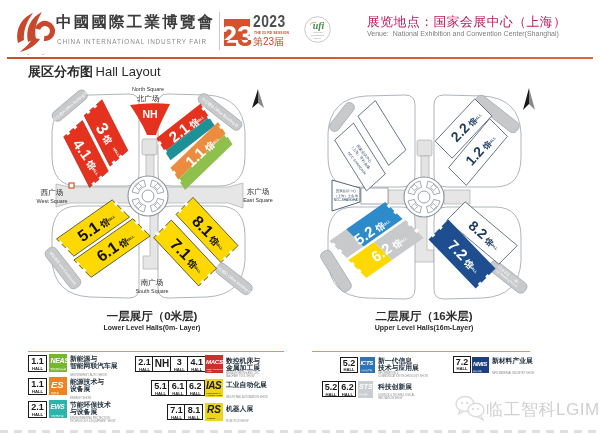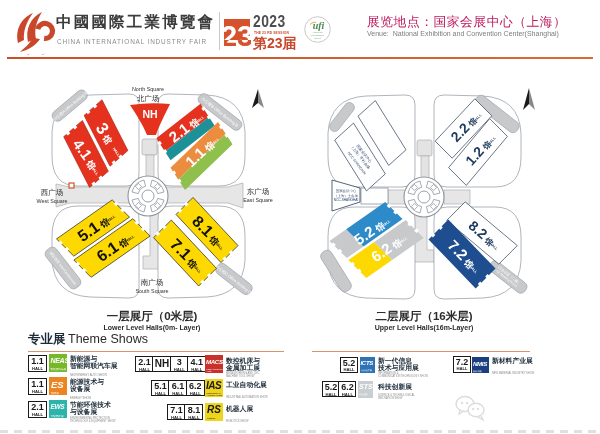--- a/index.html
+++ b/index.html
@@ -36,38 +36,39 @@
       </defs>
 <rect x="0" y="2" width="26" height="21" fill="#d5522c"></rect>
 <text x="13" y="29" text-anchor="middle" font-family="Liberation Sans" font-weight="bold" font-size="29" fill="#ffffff" clip-path="url(#cbox)">23</text>
 <text x="13" y="29" text-anchor="middle" font-family="Liberation Sans" font-weight="bold" font-size="29" fill="#d5522c" clip-path="url(#cbelow)">23</text>
 </svg>
 
 <div class="abs" style="left:253px;top:12px;font-weight:bold;font-size:16.5px;color:#4d4d4d;letter-spacing:0.5px;transform:scaleX(0.84);transform-origin:left top">2023</div>
 
 <div class="abs" style="left:254px;top:31px;font-size:3.3px;color:#c9472a;font-weight:bold;letter-spacing:0.15px">THE 23 RD SESSION</div>
 
-<div class="abs" style="left:253px;top:35px;font-weight:bold;font-size:14px;color:#c9472a">第23届</div>
+<div class="abs" style="left:253px;top:35px;font-weight:normal;font-size:10px;color:#c9472a">第23届</div>
 
 <svg class="abs" style="left:304px;top:16px" width="27" height="27" viewBox="0 0 27 27">
   <circle cx="13.5" cy="13.5" r="12.8" fill="#fff" stroke="#c8c8c8" stroke-width="1"></circle>
   <text x="14.5" y="13" font-family="Liberation Serif" font-size="10" font-weight="bold" font-style="italic" fill="#4a8b4f" text-anchor="middle">ufi</text>
   <path d="M6 8.5 C8 6.5 10.5 6 12 6.5" stroke="#e4a23c" stroke-width="1" fill="none"></path>
   <text x="13.5" y="17" font-size="2.4" fill="#7aa37e" text-anchor="middle">Approved</text>
   <text x="13.5" y="20" font-size="2.4" fill="#7aa37e" text-anchor="middle">International</text>
   <text x="13.5" y="23" font-size="2.4" fill="#7aa37e" text-anchor="middle">Event</text>
 </svg>
 
 <div class="abs" style="left:367px;top:14px;font-size:12.8px;color:#be185d;letter-spacing:0.5px;white-space:nowrap">展览地点：国家会展中心（上海）</div>
 
 <div class="abs" style="left:367px;top:30px;font-size:7.0px;color:#7c7c7c;white-space:nowrap">Venue:&nbsp; National Exhibition and Convention Center(Shanghai)</div>
 
 
 <div class="abs" style="left:7px;top:57px;width:586px;height:2px;background:linear-gradient(90deg,#c94f27,#d96a35)"></div>
 
+<div class="abs" style="left:28px;top:63px;font-size:13px;color:#2b2b2b;white-space:nowrap"><b>展区分布图</b> Hall Layout</div>
 
 <svg class="abs" style="left:0;top:58px" width="600" height="276" viewBox="0 58 600 276" font-family="Liberation Sans, sans-serif">
 
 <g>
         <polygon points="56,184 70,187 132,187 132,203 70,203 56,207" fill="#e6e6e6" stroke="#aeaeae" stroke-width="0.7"></polygon>
       </g>
 
 <g>
         <polygon points="165,187 228,187 243,183 243,208 228,203 165,203" fill="#e6e6e6" stroke="#aeaeae" stroke-width="0.7"></polygon>
       </g>
@@ -388,21 +389,20 @@
         <path d="M529 88 L523 110 L529 104 Z" fill="#1a1a1a"></path>
         <path d="M529 88 L535 110 L529 104 Z" fill="#888"></path>
       </g>
 
 <g>
         <text x="424" y="320" text-anchor="middle" font-size="11.5" fill="#2b2b2b" font-weight="bold">二层展厅（16米层)</text>
 <text x="424" y="330" text-anchor="middle" font-size="7" fill="#2b2b2b" font-weight="bold">Upper Level Halls(16m-Layer)</text>
       </g>
 </svg>
 
-<div class="abs" style="left:28px;top:331px;font-size:12.5px;color:#1c2b39;white-space:nowrap"><b>专业展</b> <span style="color:#2b2b2b">Theme Shows</span></div>
 
 <div class="abs" style="left:28px;top:351px;width:256px;height:1px;background:#d8956a"></div>
 
 <div class="abs" style="left:312px;top:351px;width:218px;height:1px;background:#d8956a"></div>
 
 <div class="abs" style="left:28px;top:354.5px;width:17px;height:15.5px;border:1.6px solid #1a1a1a;background:#fff;text-align:center">
       <div style="font-weight:bold;font-size:9px;color:#1a1a1a;line-height:11px">1.1</div>
       <div style="font-weight:bold;font-size:4.2px;color:#1a1a1a;line-height:4px">HALL</div>
     </div>
 
@@ -550,16 +550,17 @@
     <path d="M6 16 L5 20 L10 17"></path>
     <ellipse cx="22" cy="16" rx="8" ry="6.8" fill="#fff"></ellipse>
     <path d="M27 22 L29 26 L23 22.5"></path>
   </g>
   <circle cx="8" cy="9" r="1" fill="#d4d4d4"></circle>
       <circle cx="13" cy="9" r="1" fill="#d4d4d4"></circle>
   <circle cx="19" cy="15" r="1" fill="#d4d4d4"></circle>
       <circle cx="24" cy="15" r="1" fill="#d4d4d4"></circle>
 </svg>
 
+<div class="abs" style="left:486px;top:398px;font-size:17px;color:#d0d0d0;letter-spacing:0.5px;white-space:nowrap">临工智科LGIM</div>
 
 <div class="abs" style="left:0;top:430px;width:600px;height:3px;background:repeating-linear-gradient(90deg,#e0e0e0 0 8px,#ffffff 8px 14px)"></div>
 
 </div>
 
 </body></html>

